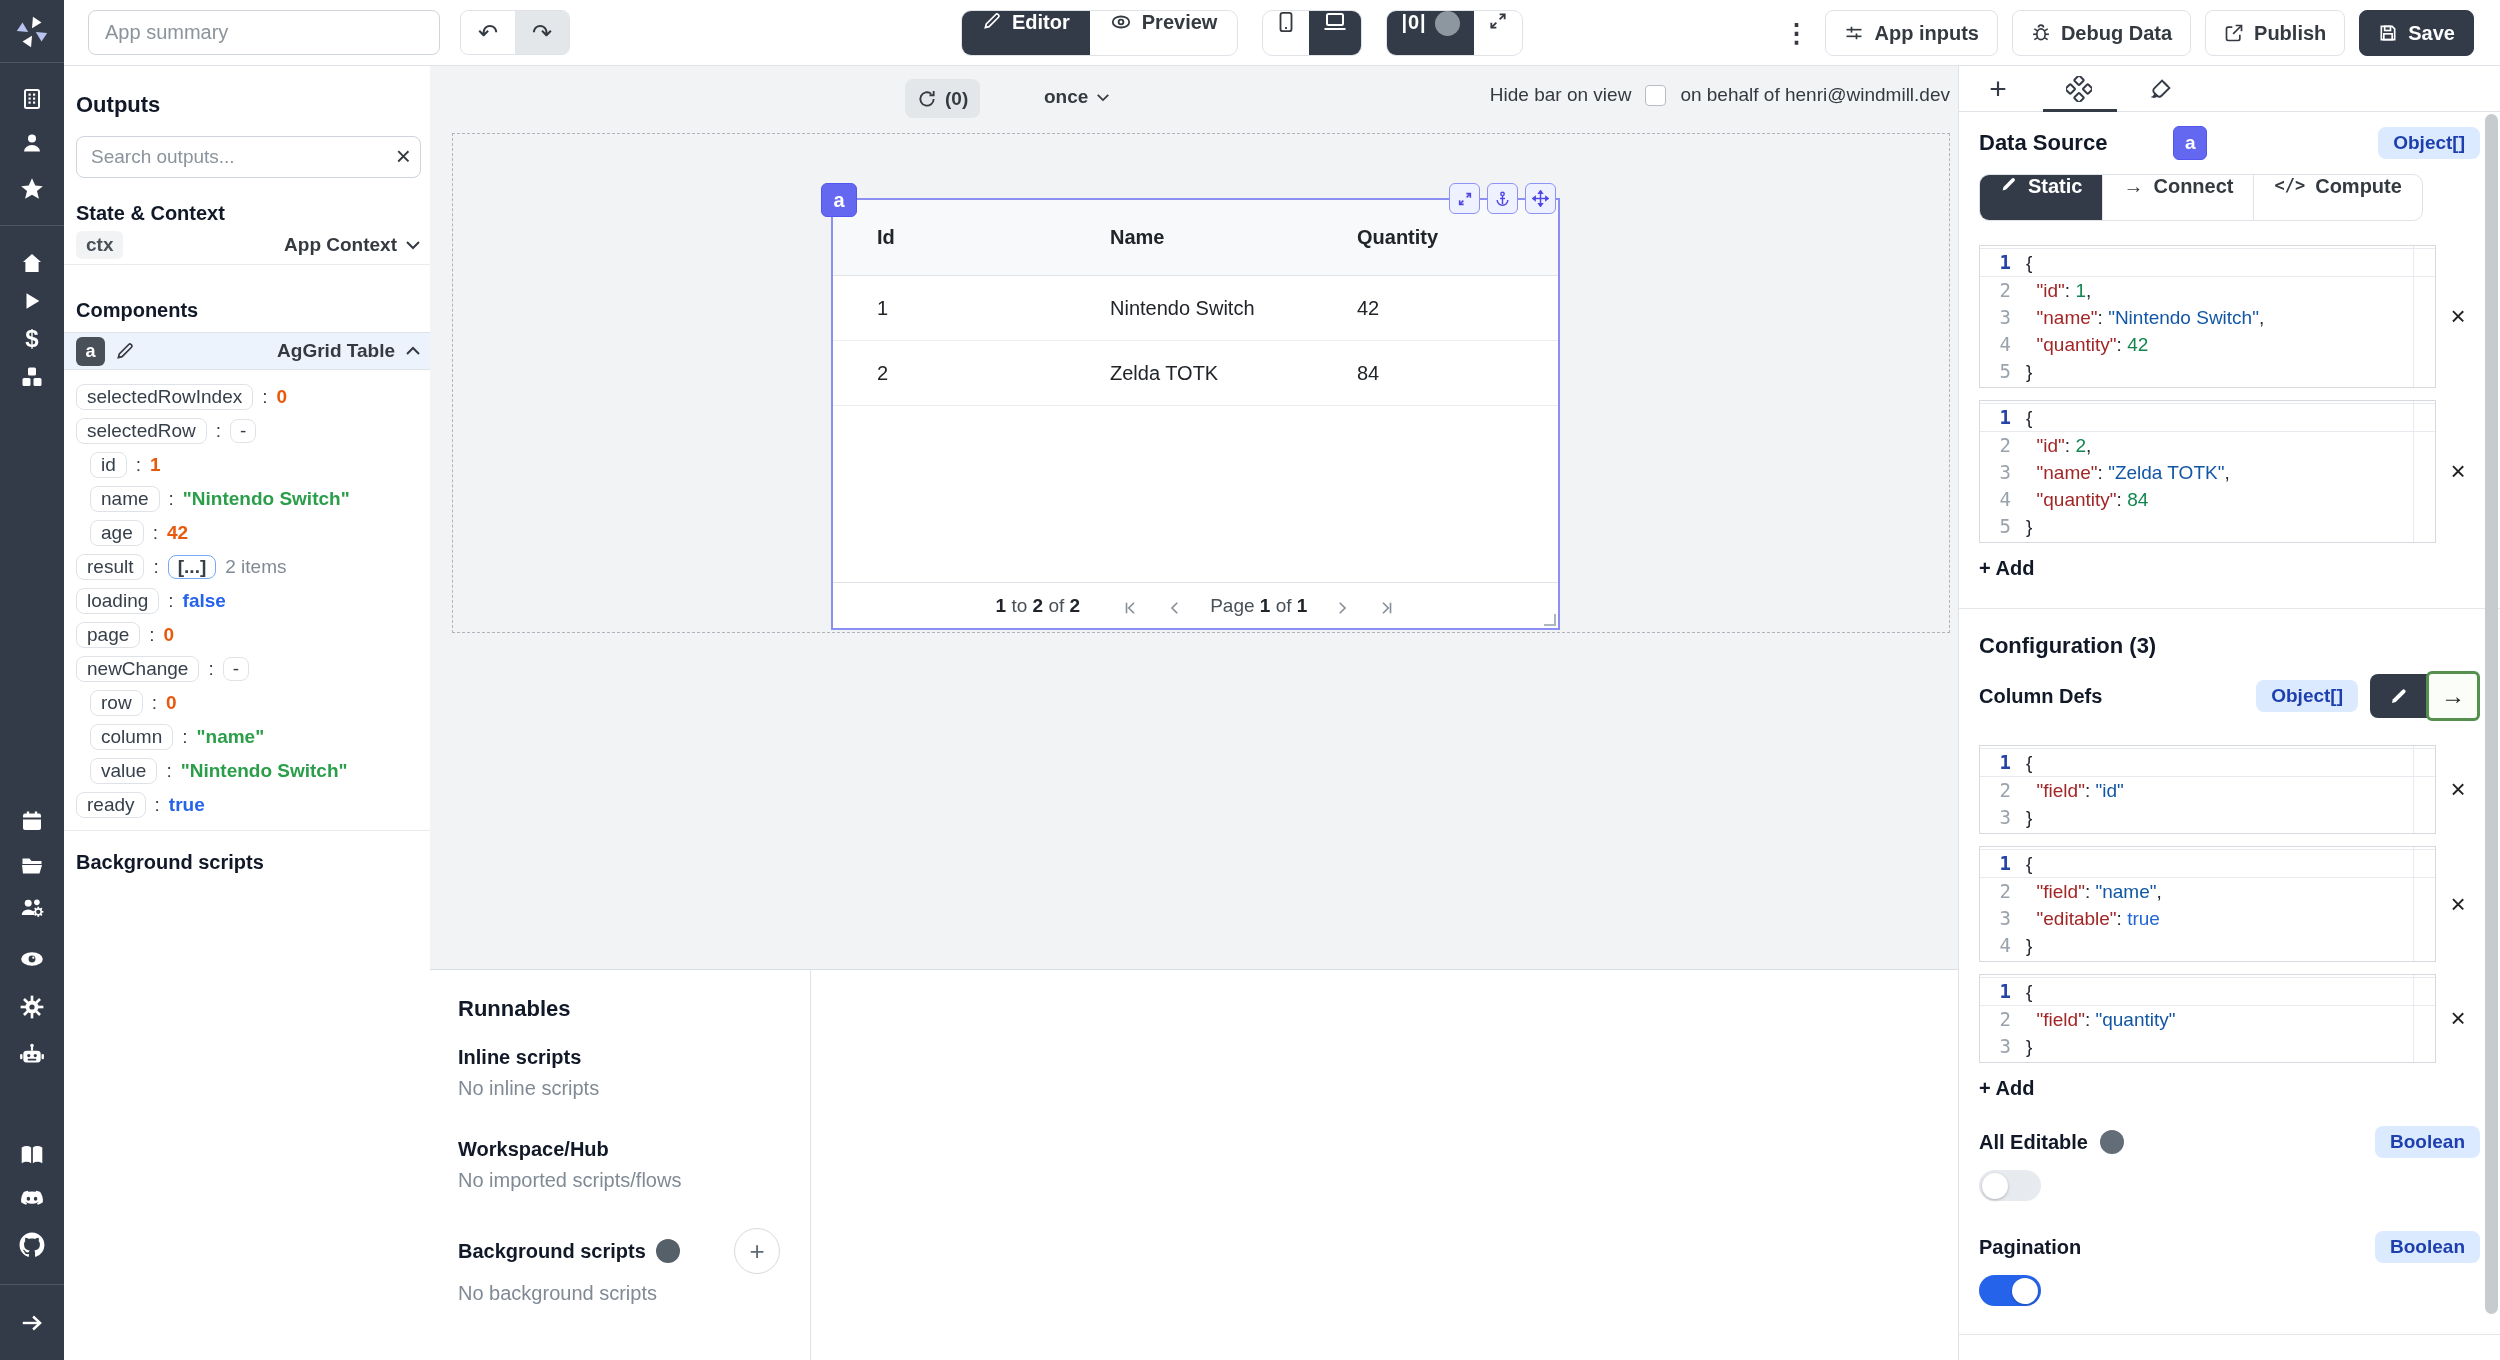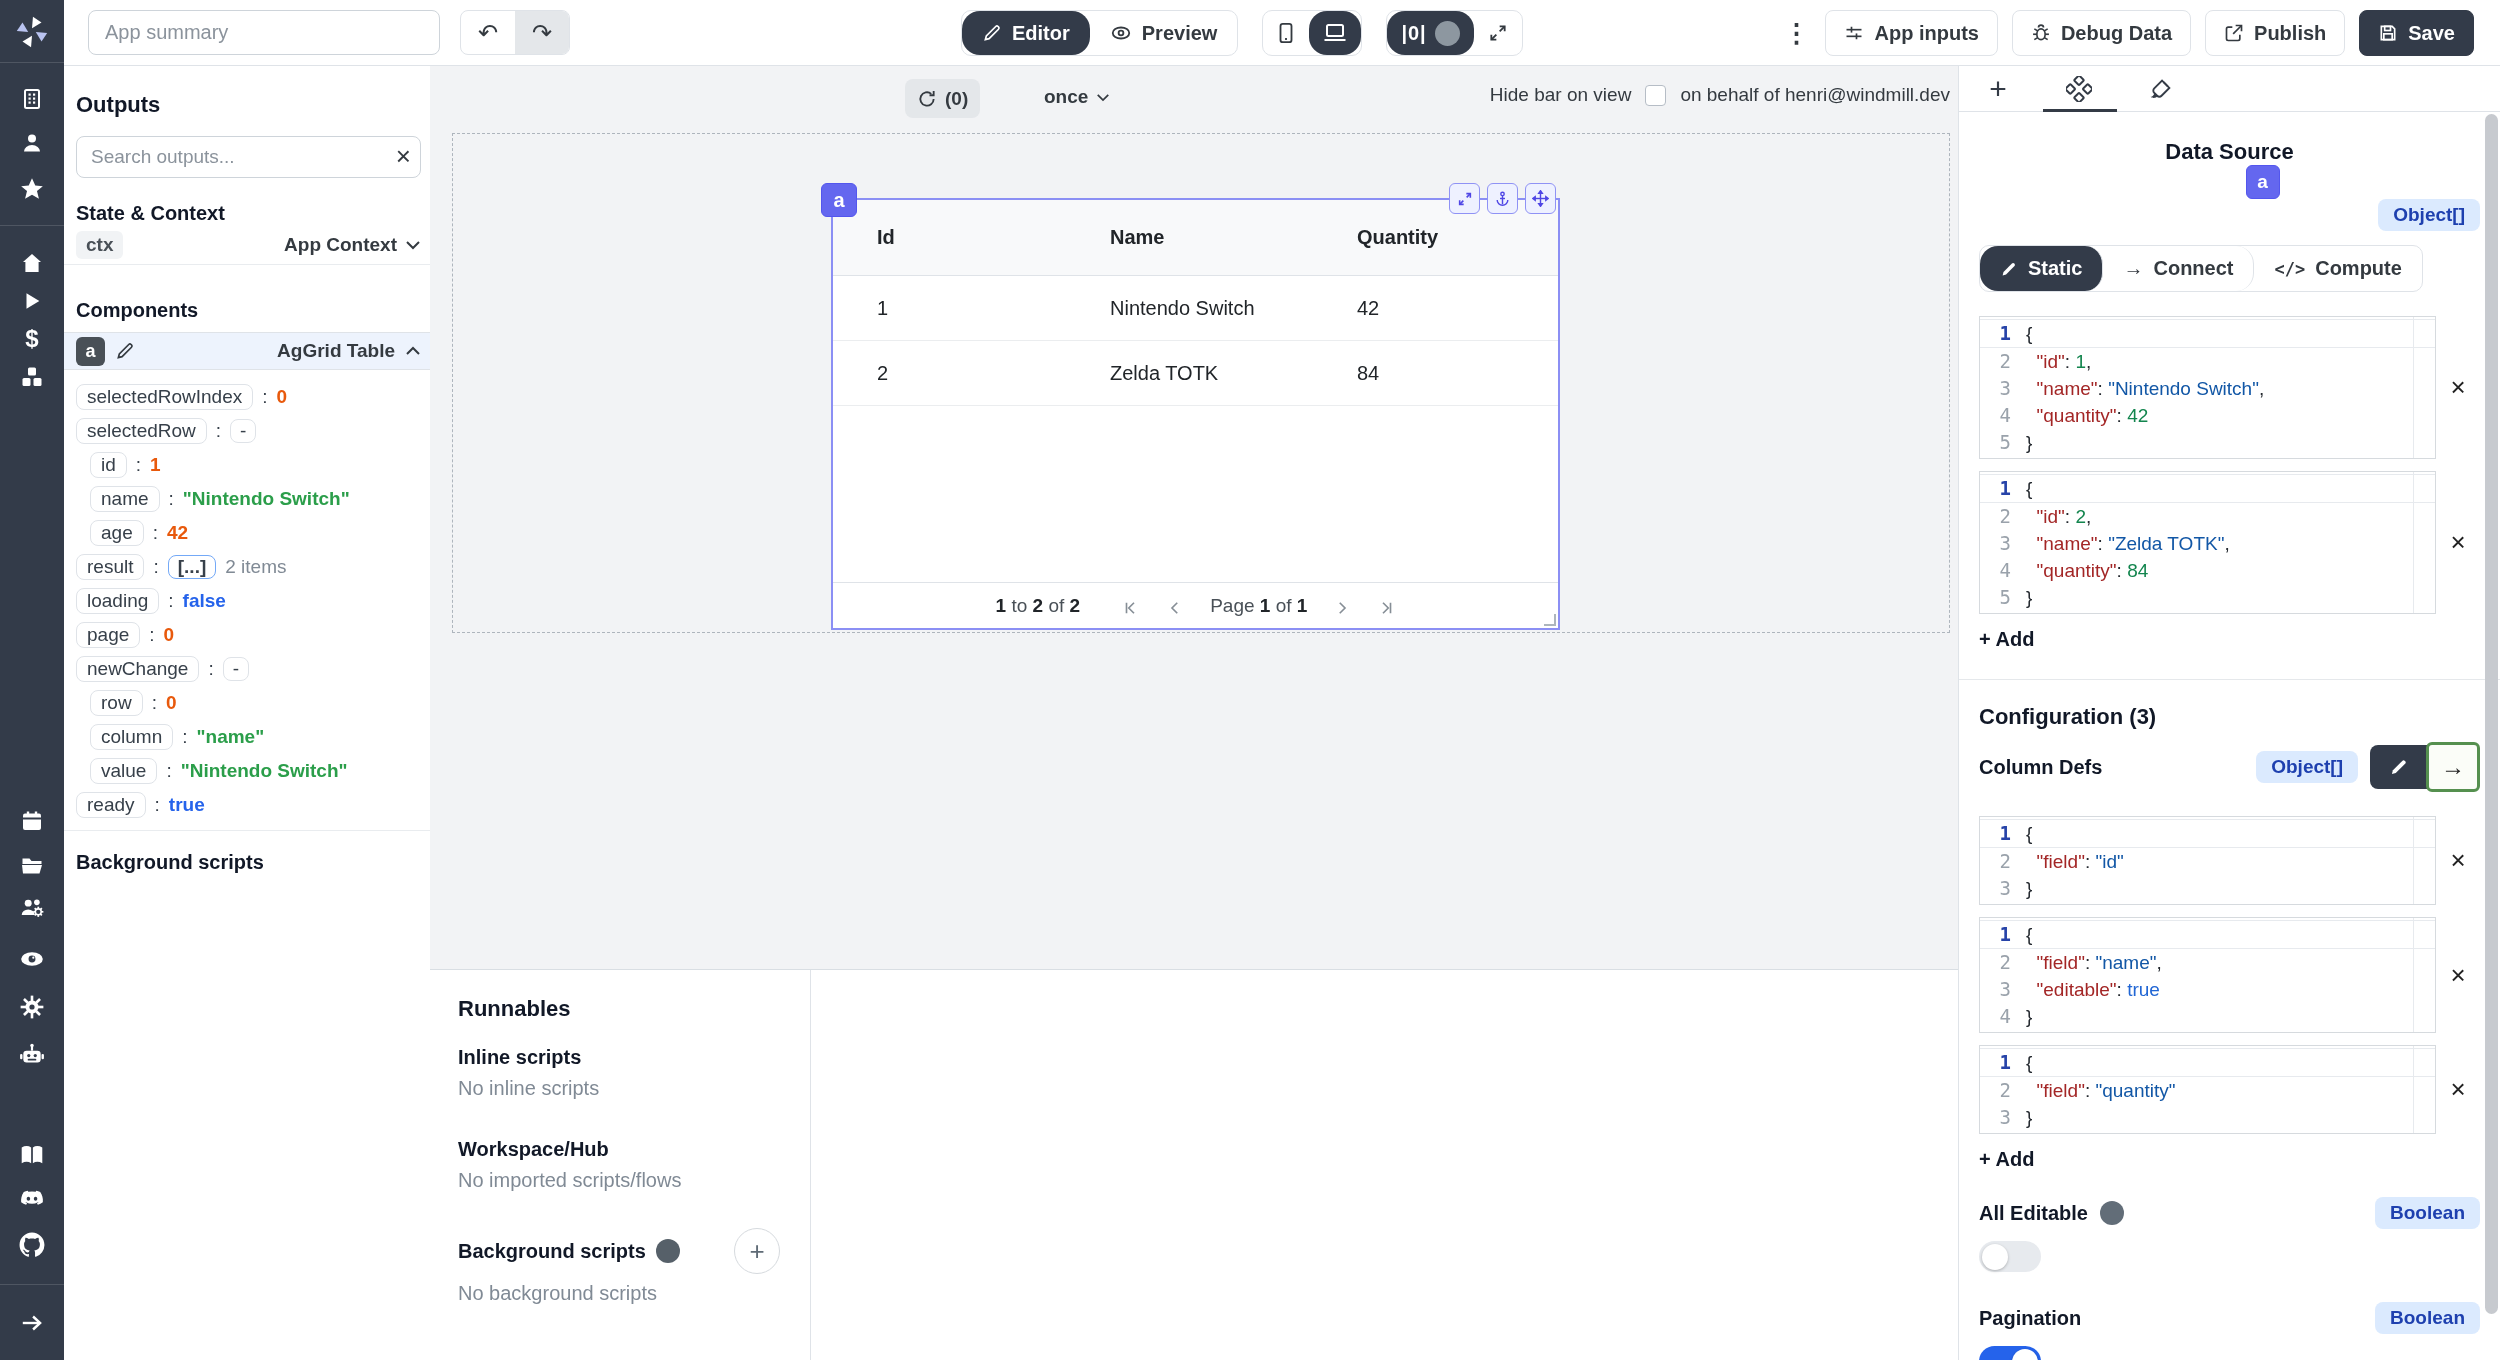--- a/index.html
+++ b/index.html
@@ -25,21 +25,21 @@
   .rail-dollar{font-size:24px;font-weight:bold;color:#fff;}
 
   
   #topbar{position:absolute;left:64px;top:0;width:2436px;height:66px;background:#fff;border-bottom:1px solid var(--border);}
   #summary-input{position:absolute;left:24px;top:10px;width:352px;height:45px;border:1px solid #ced4da;border-radius:8px;padding:0 16px;font-size:20px;color:var(--txt2);}
   .undo-grp{position:absolute;left:396px;top:10px;height:45px;display:flex;border:1px solid var(--border);border-radius:8px;overflow:hidden;}
   .undo-grp button{width:54px;font-size:24px;color:var(--txt2);display:flex;align-items:center;justify-content:center;}
   .undo-grp .redo{background:#e4e7ea;}
   .tb-center{position:absolute;left:897px;top:10px;display:flex;gap:24px;align-items:center;}
   .seg-grp{display:flex;height:46px;border:1px solid var(--border);border-radius:10px;overflow:hidden;background:#fff;}
-  .seg{display:flex;align-items:center;gap:10px;padding:0 20px;font-size:20px;font-weight:600;color:var(--txt2);border-radius:18px;}
+  .seg{display:flex;gap:10px;padding:0 20px;font-size:20px;font-weight:600;color:var(--txt2);}
   .seg.dark{background:var(--dark);color:#fff;}
   .seg.icon-only{padding:0 14px;}
   .counter-txt{font-size:20px;font-weight:700;letter-spacing:1px;}
   .info-dot{display:inline-flex;width:25px;height:25px;border-radius:50%;background:#8d97a0;color:#fff;align-items:center;justify-content:center;font-size:15px;font-weight:700;font-family:"Liberation Serif",serif;font-style:italic;}
   .tb-right{position:absolute;right:26px;top:10px;display:flex;gap:14px;align-items:center;height:46px;}
   .kebab{font-size:26px;color:var(--txt2);font-weight:700;width:30px;text-align:center;}
   .tb-btn{display:flex;align-items:center;gap:10px;height:46px;padding:0 18px;border:1px solid var(--border);border-radius:8px;background:#fff;font-size:20px;font-weight:600;color:var(--txt2);}
   .tb-btn.dark{background:var(--dark);color:#fff;border-color:var(--dark);}
 
   
@@ -99,21 +99,21 @@
   .info-dark{display:inline-flex;width:24px;height:24px;border-radius:50%;background:#566069;color:#fff;align-items:center;justify-content:center;font-size:14px;font-weight:700;font-family:"Liberation Serif",serif;font-style:italic;}
   .bp-bg-row{display:flex;align-items:center;margin-top:36px;}
   .plus-circle{margin-left:auto;width:46px;height:46px;border:1px solid #d6dade;border-radius:50%;background:#fff;color:#5f6b76;font-size:26px;display:flex;align-items:center;justify-content:center;}
 
   
   #inspector{position:absolute;left:1958px;top:66px;width:542px;height:1294px;background:#fff;border-left:1px solid var(--border);}
   .insp-tabs{height:46px;border-bottom:1px solid var(--border);position:relative;}
   .insp-tab{position:absolute;top:8px;width:34px;height:30px;display:flex;align-items:center;justify-content:center;color:#343b46;font-size:30px;}
   .tab-underline{position:absolute;bottom:-1px;left:84px;width:74px;height:3px;background:#343b46;}
   .insp-body{padding:0 20px;position:relative;}
-  .ds-head{margin-top:27px;display:flex;align-items:center;flex-direction:column;}
+  .ds-head{margin-top:14px;display:flex;align-items:center;}
   .badge-indigo{width:34px;height:34px;border-radius:6px;background:var(--indigo);border:1px solid #5356ee;color:#fff;font-weight:700;font-size:19px;display:flex;align-items:center;justify-content:center;margin-left:66px;}
   .type-pill{margin-left:auto;background:var(--blue-pill-bg);color:var(--blue-pill-tx);font-weight:700;font-size:19px;border-radius:8px;padding:5px 15px;}
   .src-seg{margin-top:14px;display:flex;height:47px;border:1px solid var(--border);border-radius:10px;overflow:hidden;width:fit-content;}
   .src-seg .seg{border-right:1px solid var(--border);}
   .src-seg .seg:last-child{border-right:none;}
   .seg .glyph{font-weight:700;}
   
   .ed-row{display:flex;align-items:center;margin-top:12px;}
   .ed-row:first-of-type{margin-top:24px;}
   .editor{flex:1;border:1px solid #d6dade;background:#fff;position:relative;padding:2px 0;}

